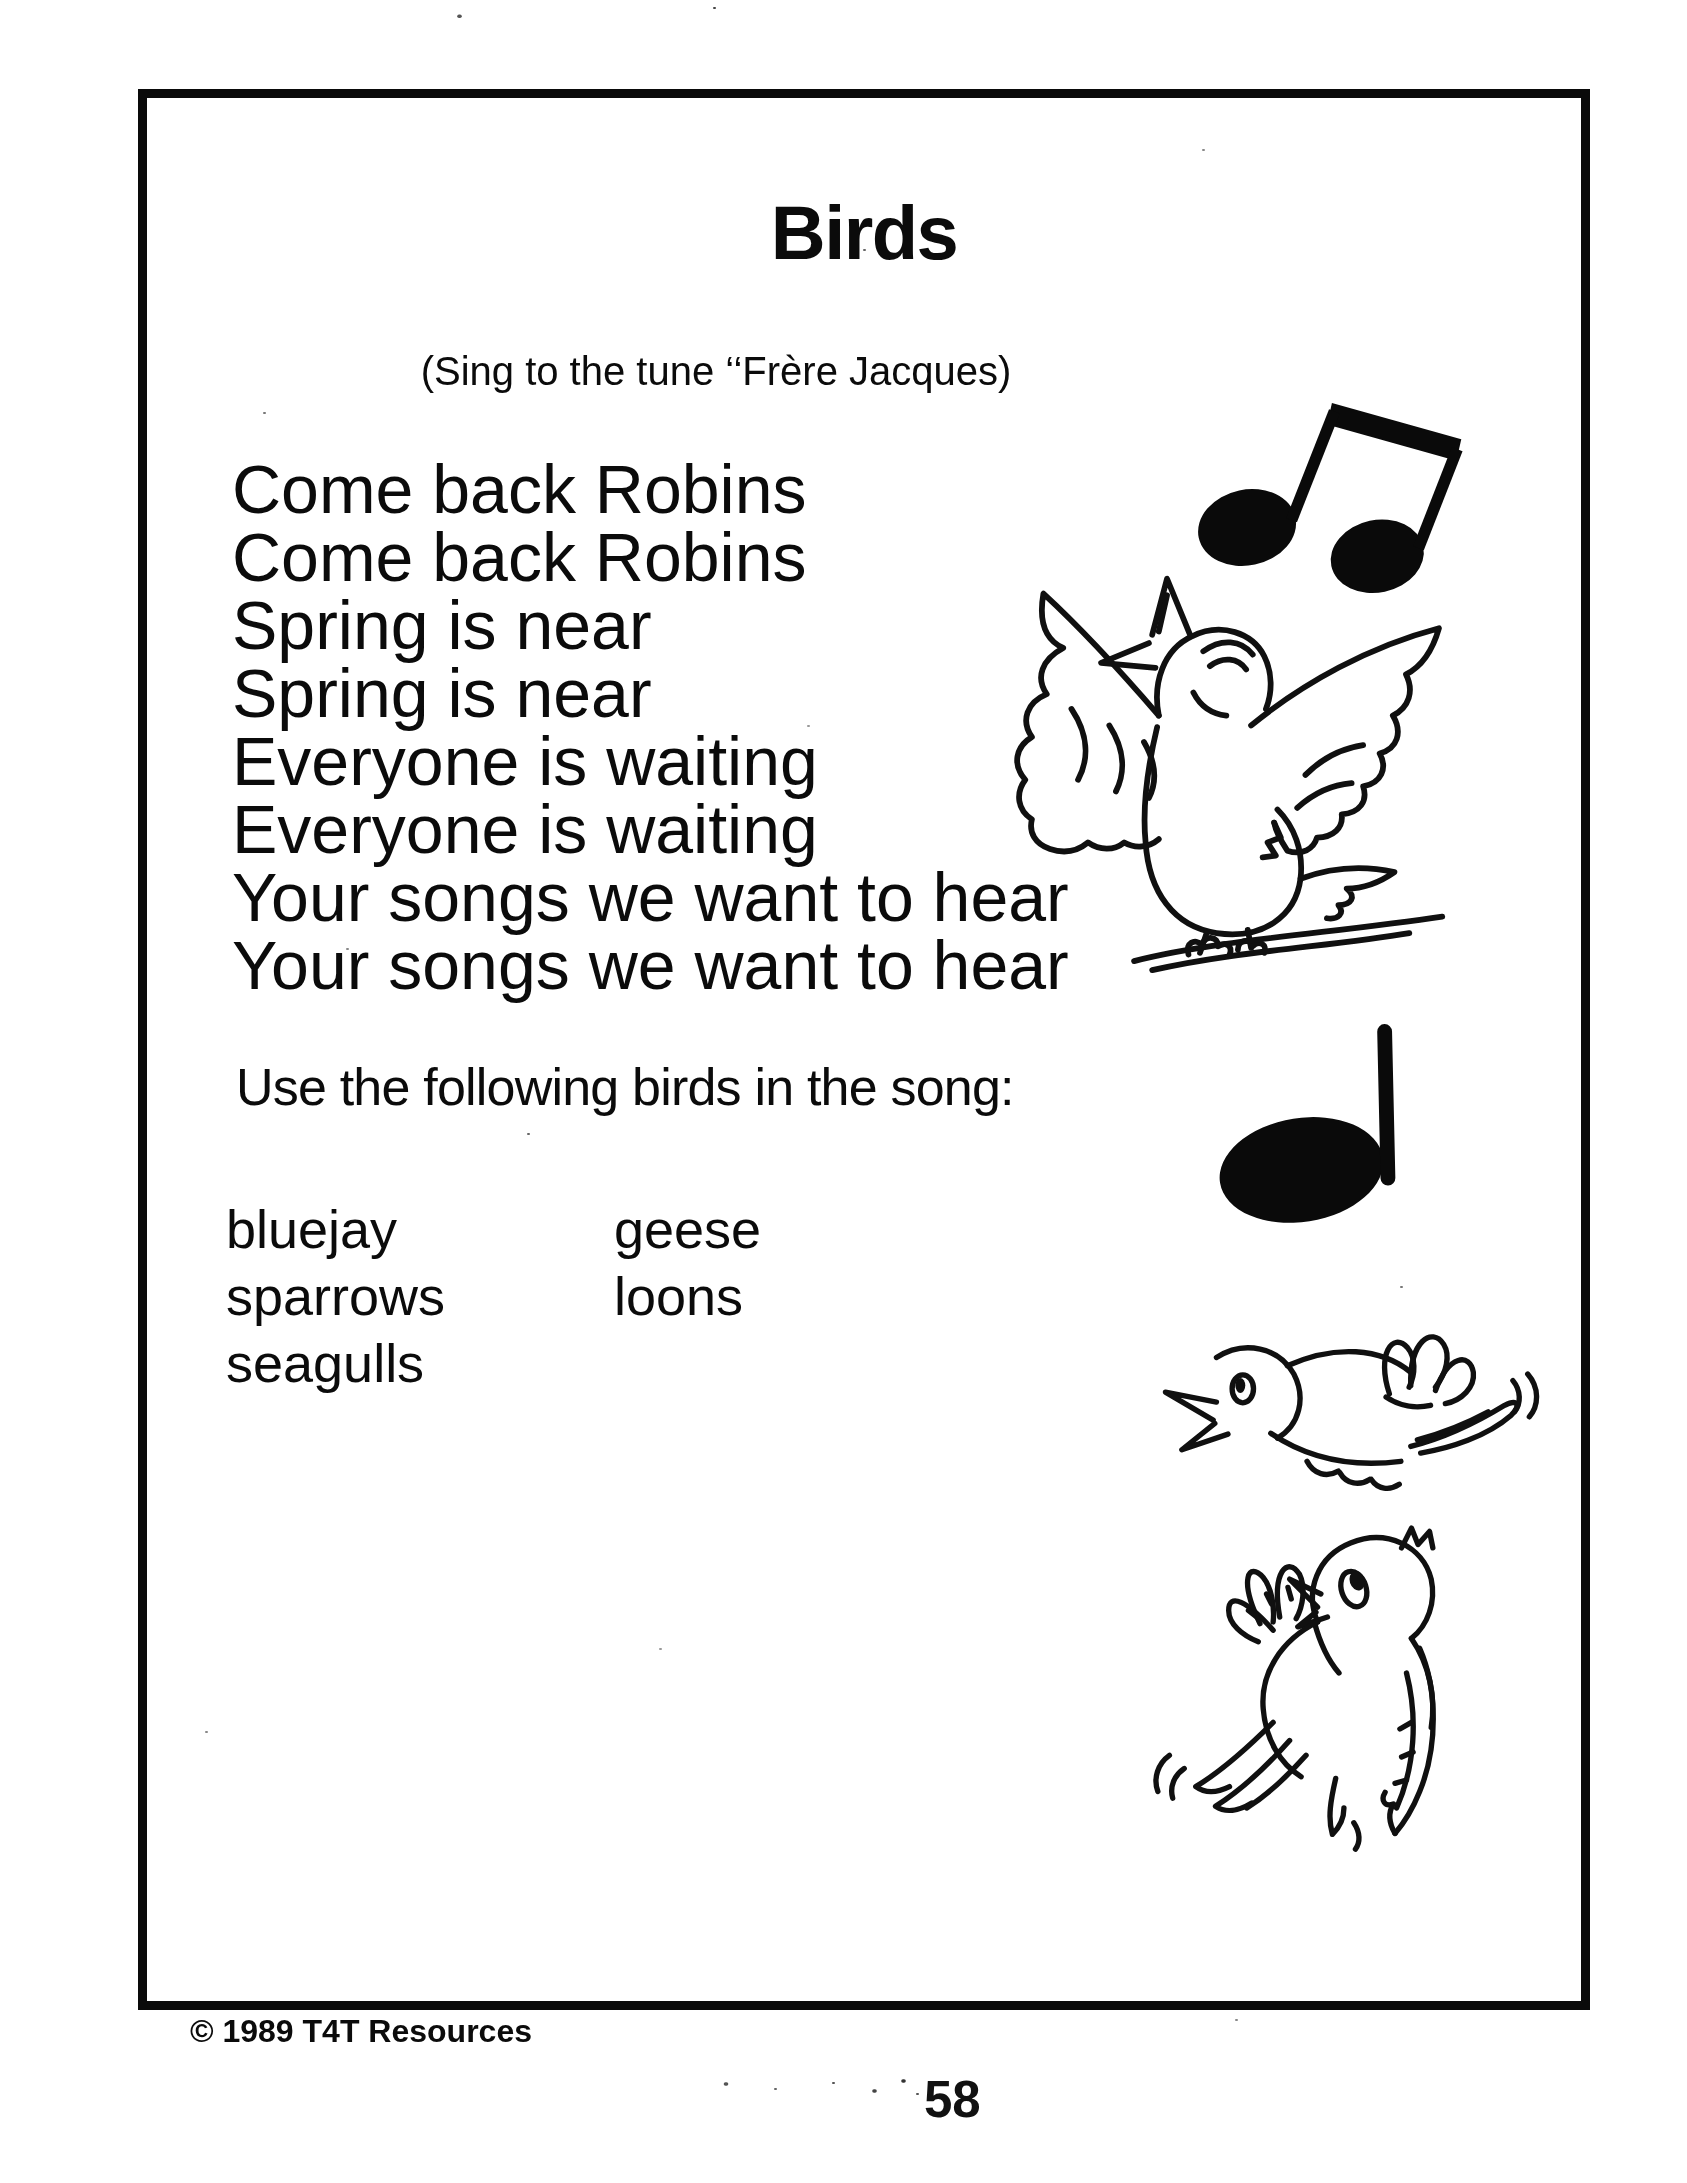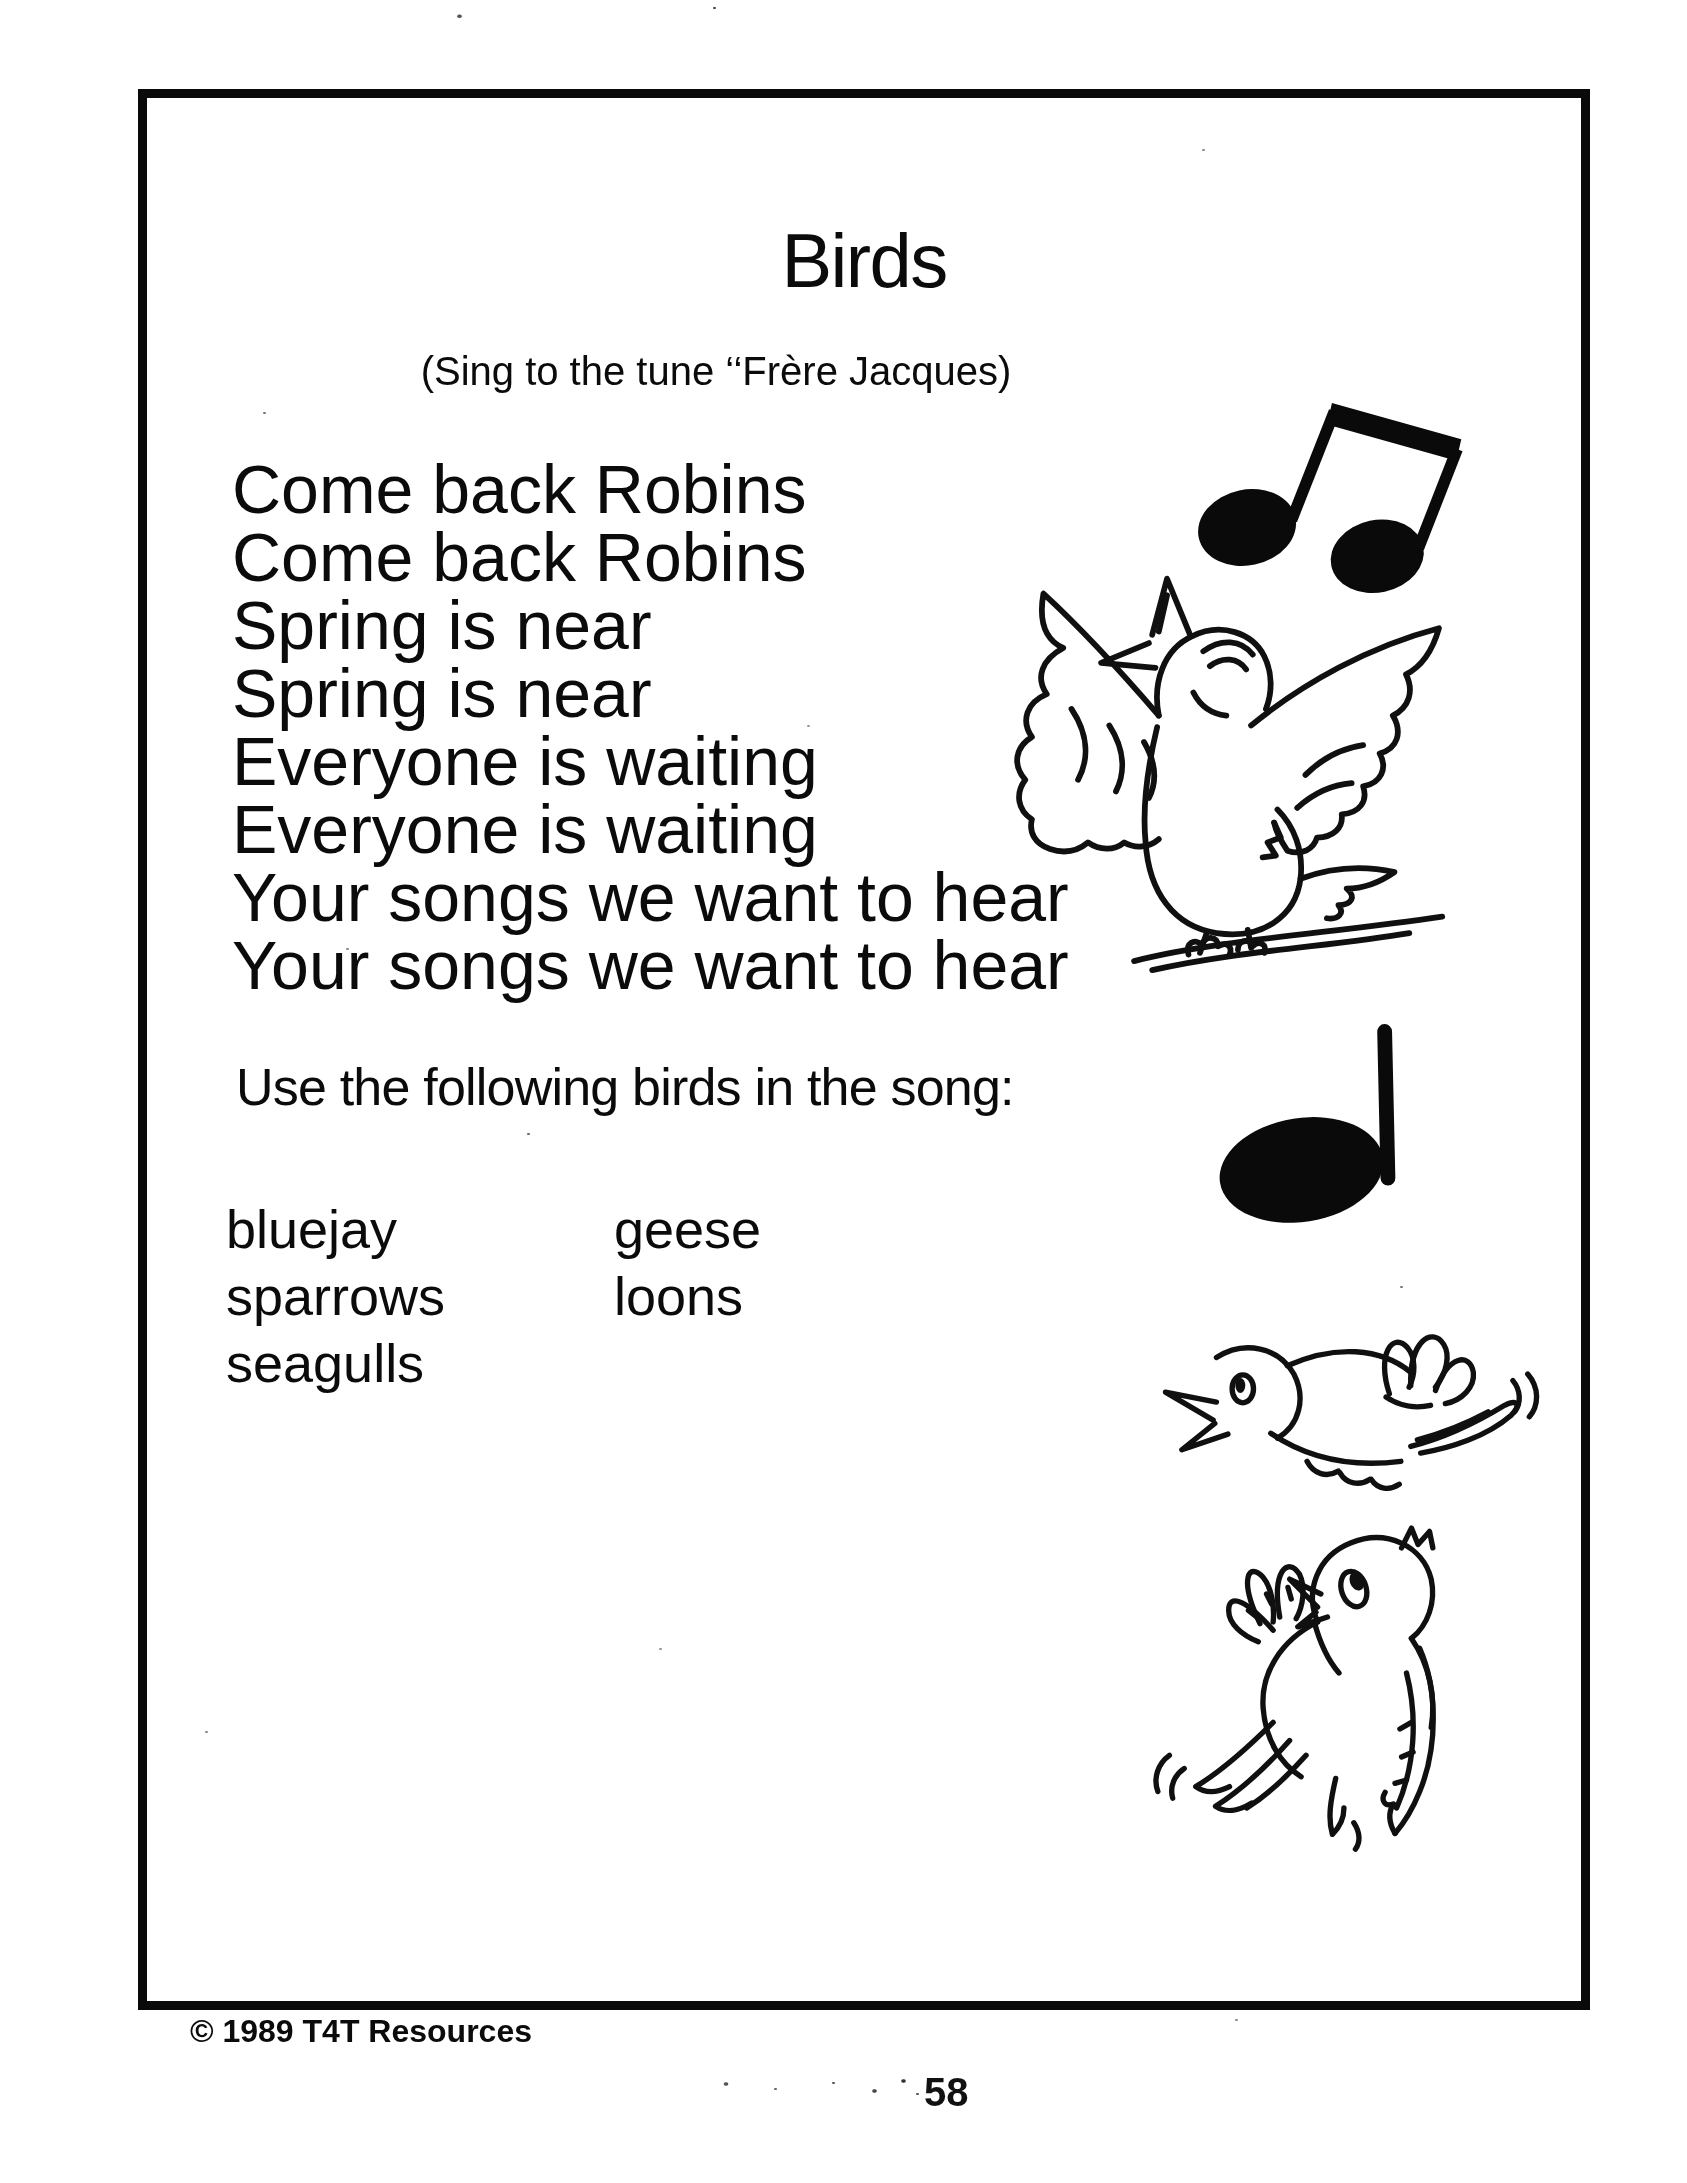--- a/index.html
+++ b/index.html
@@ -13,21 +13,21 @@
   }
   .abs{position:absolute;}
   .page-border{
     left:138px;top:89px;width:1452px;height:1921px;
     border:9px solid #0a0a0a;
     box-sizing:border-box;
   }
   .title{
     left:138px;top:189px;width:1452px;
     text-align:center;
-    font-size:76px;font-weight:normal;letter-spacing:-1.6px;margin-top:28px;
+    font-size:76px;font-weight:bold;letter-spacing:-1.6px;
   }
   .subtitle{
     left:138px;top:349px;width:1156px;
     text-align:center;
     font-size:40px;letter-spacing:0px;
   }
   .lyrics{
     left:232px;top:455px;
     font-size:68px;line-height:68px;
   }
@@ -37,21 +37,21 @@
   }
   .bird-col{top:1196px;font-size:54px;line-height:67px;}
   .bird-col-1{left:226px;}
   .bird-col-2{left:614px;}
   .footer{
     left:142px;top:2013px;
     font-size:32px;font-weight:bold;margin-left:48px;
   }
   .pagenum{
     left:924px;top:2070px;
-    font-size:40px;font-weight:bold;color:#111;
+    font-size:51px;font-weight:bold;color:#111;
   }
   svg{display:block;overflow:visible;}
   .ill{pointer-events:none;}
   .ill path, .ill ellipse{vector-effect:none;}
   .speckles{
     left:713px;top:6.6px;width:2.5px;height:2.5px;background:#444;border-radius:50%;
     box-shadow:
       -255px 8.2px 0 0.8px #555,
       150px 242px 0 0 #666,
       -450px 405px 0 0 #777,

